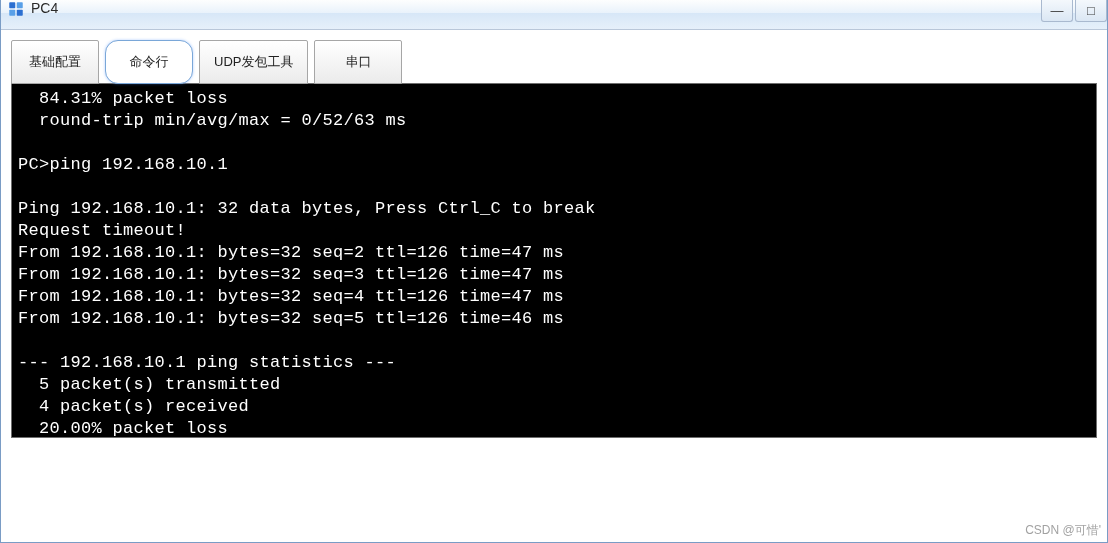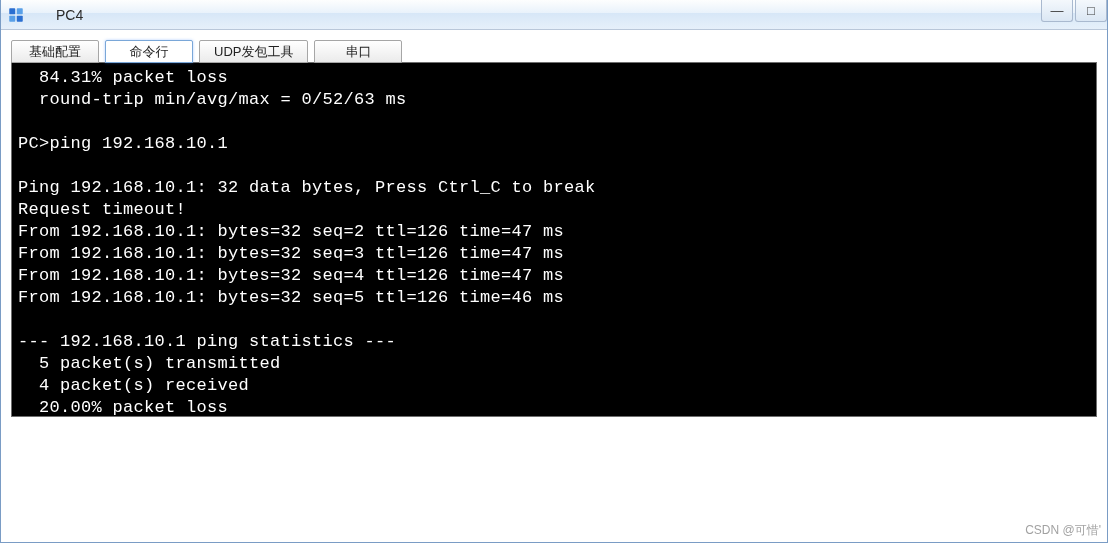--- a/index.html
+++ b/index.html
@@ -17,24 +17,22 @@
       width: 100%;
       height: 100%;
       background: #fff;
       position: relative;
     }
     .titlebar {
       height: 30px;
       background: linear-gradient(to bottom, #fdfefe 0%, #e9f2fb 45%, #d7e7f7 46%, #e6f0fa 100%);
       border-bottom: 1px solid #b9c7d9;
       display: flex;
-      align-items: center;
       padding: 0 6px;
       position: relative;
-      gap: 25px;
     }
     .titlebar .app-icon {
       width: 18px;
       height: 18px;
       margin-right: 6px;
       display: flex;
       align-items: center;
       justify-content: center;
     }
     .titlebar .app-icon svg { width: 18px; height: 18px; }
@@ -67,39 +65,40 @@
     .win-btn + .win-btn { margin-left: 2px; }
     .content-area {
       padding: 10px 10px 0 10px;
     }
     .tabstrip {
       display: flex;
       gap: 6px;
     }
     .tab {
       min-width: 88px;
-      height: 23px;
+      height: 44px;
       padding: 0 14px;
       border: 1px solid #a6a6a6;
       background: linear-gradient(to bottom, #ffffff, #ebebeb);
       font-size: 13px;
       color: #222;
       display: flex;
       align-items: center;
       justify-content: center;
       border-radius: 2px 2px 0 0;
       cursor: pointer;
       position: relative;
     }
     .tab.active {
       background: #fff;
       border-bottom-color: #fff;
       z-index: 2;
       box-shadow: 0 0 3px rgba(70,140,255,0.4);
       border-color: #7aa7d8;
+      border-radius: 13px;
     }
     .terminal {
       margin-top: -1px;
       border: 1px solid #6e6e6e;
       background: #000;
       color: #fff;
       font-family: "Courier New", "NSimSun", monospace;
       font-size: 17px;
       line-height: 22px;
       padding: 4px 6px 2px 6px;

